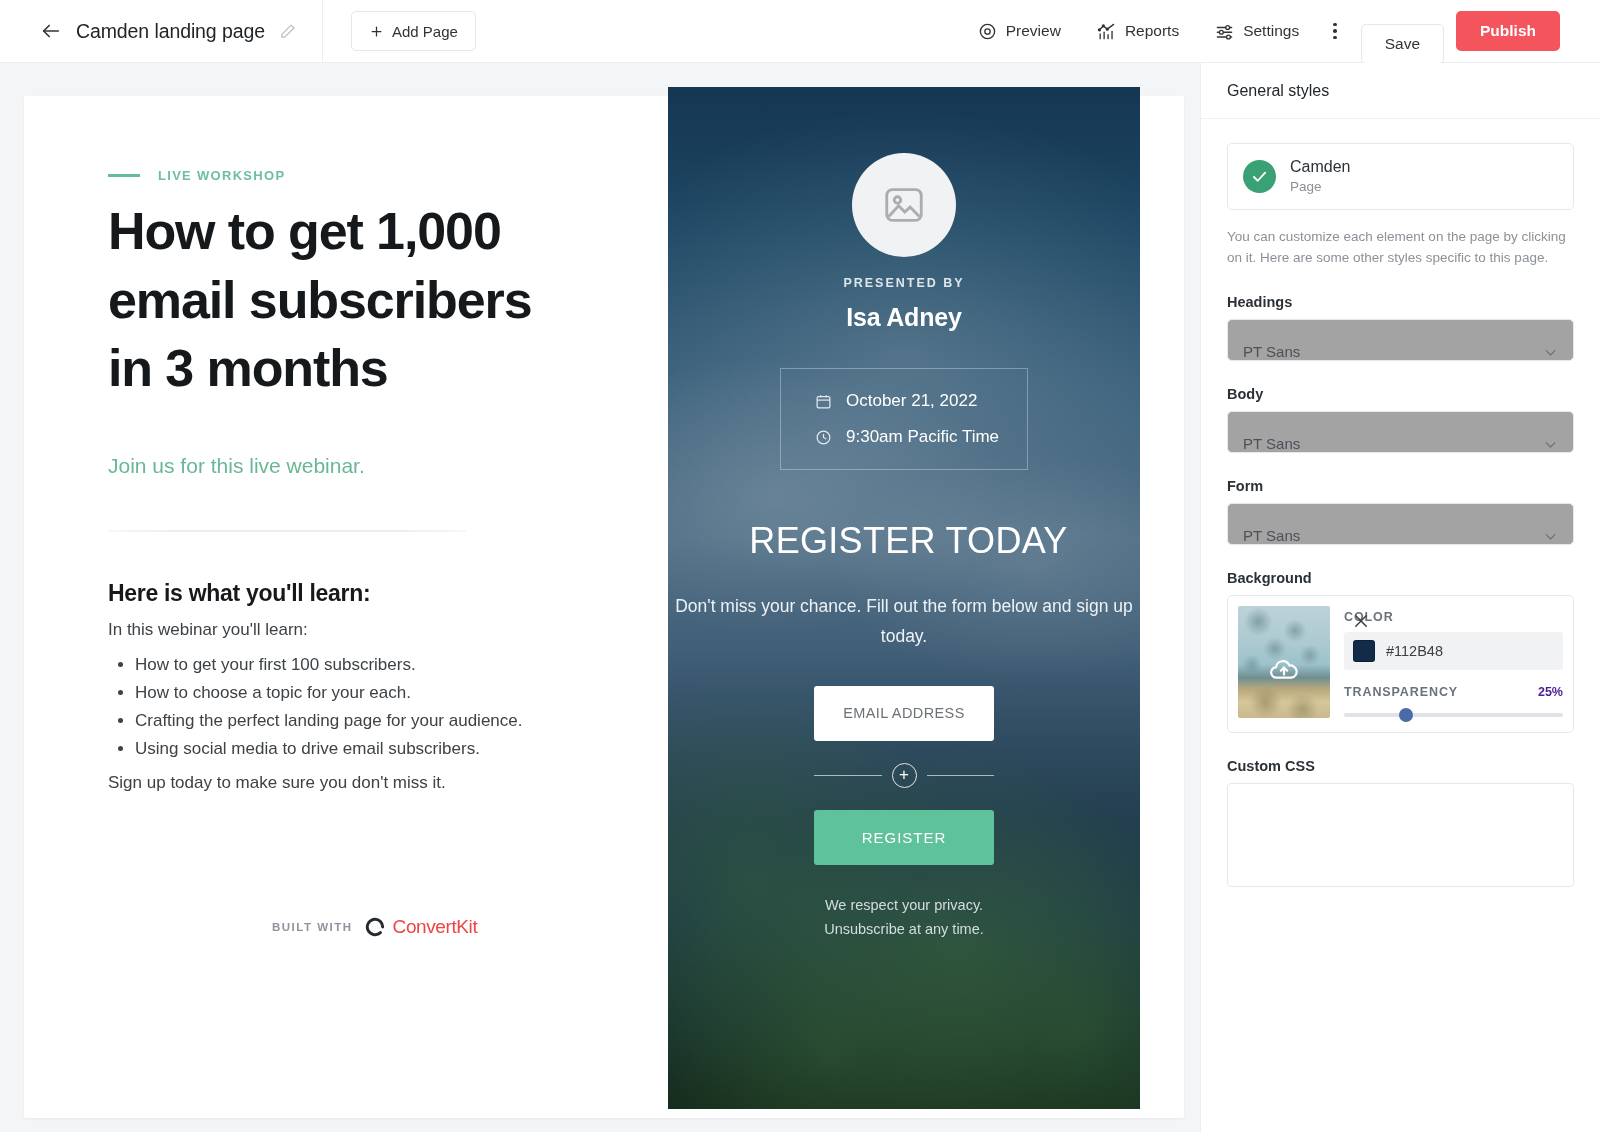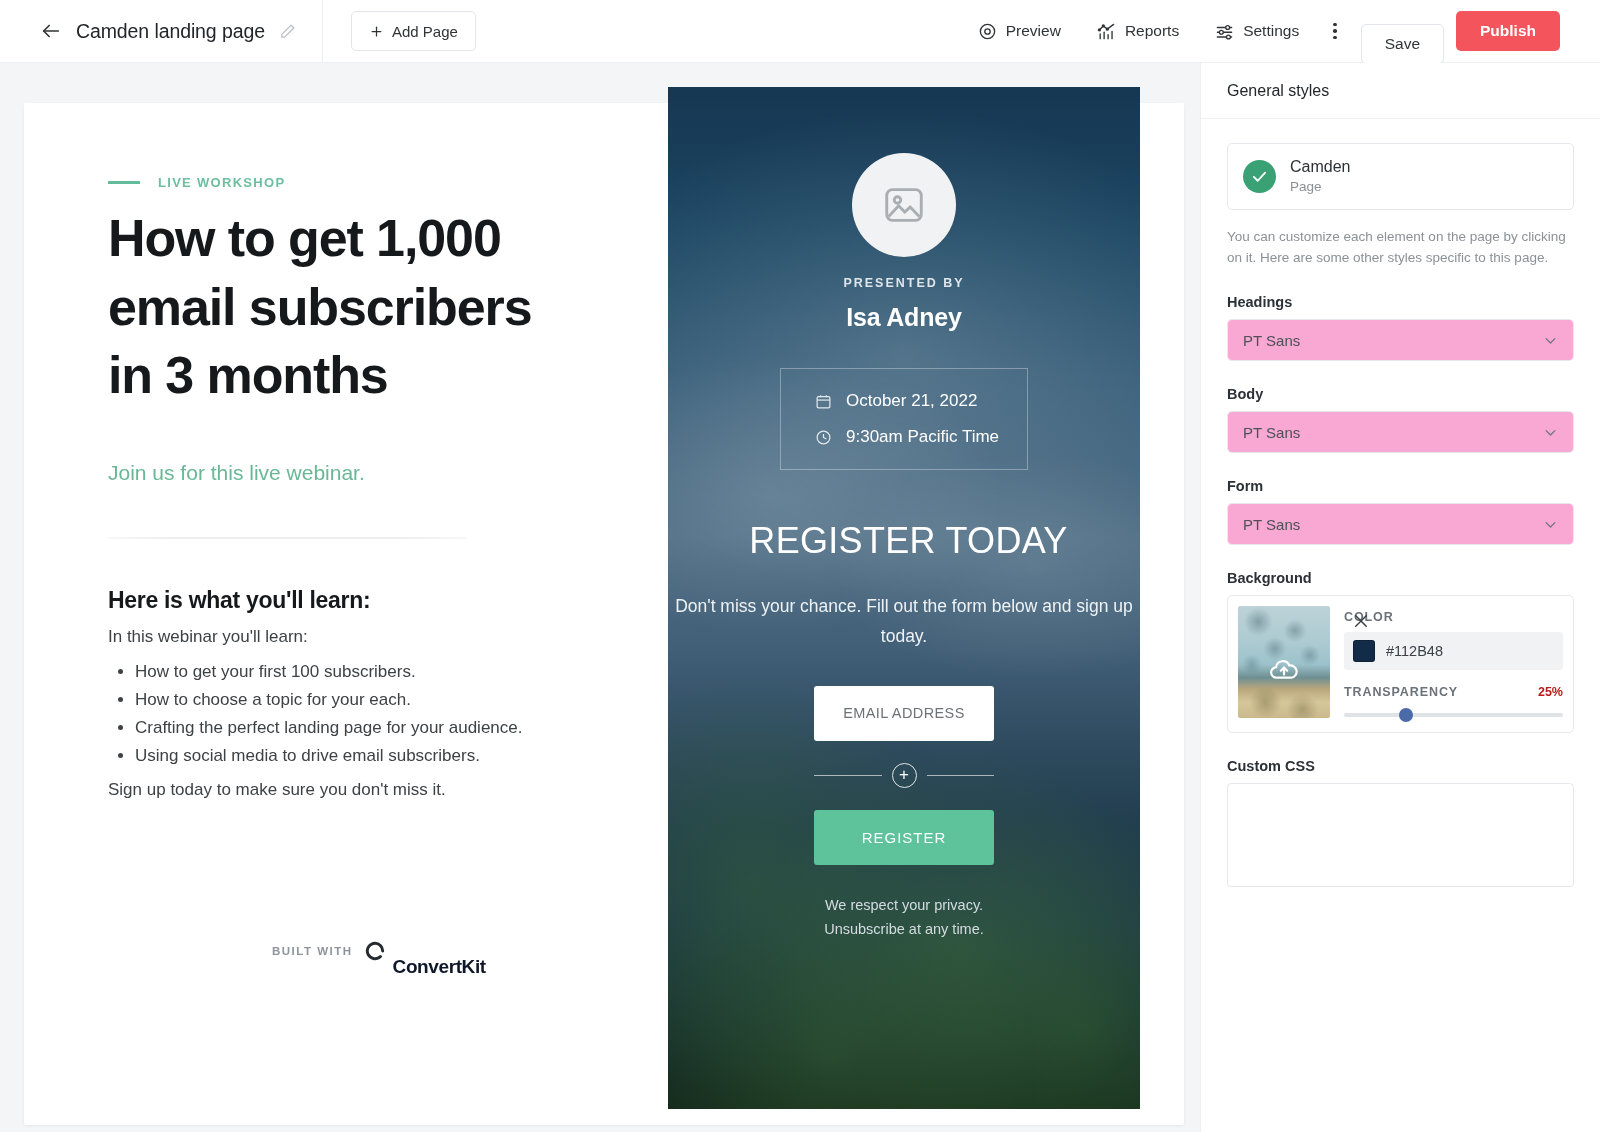--- a/index.html
+++ b/index.html
@@ -69,21 +69,21 @@
   
   .canvas {
     position: absolute; top: 63px; left: 0;
     width: 1600px; height: 1069px;
     background: #f4f5f7;
   }
 
   
   .page-sheet {
     position: absolute;
-    left: 24px; top: 40px;
+    left: 24px; top: 33px;
     width: 1160px; height: 1022px;
     background: #ffffff;
     border-radius: 2px;
     box-shadow: 0 1px 3px rgba(16,24,40,0.06);
     overflow: hidden;
   }
 
   .left-col { position: absolute; left: 84px; top: 72px; width: 460px; }
 
   .eyebrow-row { display: flex; align-items: center; gap: 18px; margin-bottom: 14px;}
@@ -115,21 +115,21 @@
   .learn-list li { font-size: 17px; color: #3d4246; line-height: 1.59; margin-bottom: 1px; }
   .learn-outro { margin-top: 8px; font-size: 17px; color: #3d4246; line-height: 1.55; }
 
   .built-with {
     position: absolute; left: 248px; top: 820px;
     display: flex; align-items: center; gap: 11px;
   }
   .bw-label { font-size: 11.5px; letter-spacing: 1.5px; color: #8d949b; font-weight: 600;}
   .ck-logo { display: flex; align-items: center; gap: 7px; }
   .ck-mark { width: 22px; height: 22px; display:block; }
-  .ck-word { font-size: 19px; font-weight: bold; color: #0f172a; letter-spacing: -0.4px; margin-top: 33px;}
+  .ck-word { font-size: 19px; font-weight: normal; color: #ef4444; letter-spacing: -0.4px;}
 
   
   .preview {
     position: absolute;
     left: 668px; top: 24px;
     width: 472px; height: 1022px;
     overflow: hidden;
     background:
       linear-gradient(180deg,
         rgba(17,43,72,0.62) 0%,
@@ -254,22 +254,22 @@
   .sc-name { font-size: 16px; color: #2b3137; line-height: 1.25; }
   .sc-sub { font-size: 13.5px; color: #8a9096; line-height: 1.3; margin-top: 1px;}
 
   .help-text {
     margin-top: 16px; font-size: 13.5px; color: #8b9197; line-height: 1.62;
   }
 
   .field-label { margin-top: 25px; font-size: 14.5px; color: #2b3137; font-weight: 600;}
   .select-box {
     margin-top: 9px; height: 42px; width: 100%;
-    border: 1px solid #e6e9ec; border-radius: 5px; background: #f9a8d4;
-    display: flex; align-items: center; padding: 0 15px;
+    border: 1px solid #e6e9ec; border-radius: 5px; background: #a3a3a3;
+    display: flex; align-items: flex-end; padding: 0 15px;
     cursor: pointer;
   }
   .select-value { font-size: 15px; color: #4b5157; }
   .chev { margin-left: auto; width: 15px; height: 15px; color: #6d737a; display:block;}
 
   .bg-panel {
     margin-top: 9px;
     border: 1px solid #e6e9ec; border-radius: 5px;
     display: flex; padding: 10px; gap: 14px; position: relative;
   }
@@ -307,21 +307,21 @@
     display: flex; align-items: center; padding: 0 9px; gap: 11px; cursor: pointer;
   }
   .color-swatch {
     width: 22px; height: 22px; border-radius: 3px;
     background: #112b48; border: 1px solid rgba(0,0,0,0.25); flex:none;
   }
   .color-hex { font-size: 14.5px; color: #3b4046; }
   .trans-row {
     margin-top: 15px; display: flex; align-items: center;
   }
-  .trans-val { margin-left: auto; font-size: 12.5px; color: #b91c1c; font-weight: 600;}
+  .trans-val { margin-left: auto; font-size: 12.5px; color: #4c1d95; font-weight: 600;}
   .slider {
     margin-top: 9px; position: relative; height: 14px; width: 100%;
   }
   .slider-track {
     position: absolute; top: 5px; left: 0; right: 0; height: 4px;
     background: #dfe2e6; border-radius: 2px;
   }
   .slider-thumb {
     position: absolute; top: 0; left: 24%;
     width: 14px; height: 14px; border-radius: 50%;

